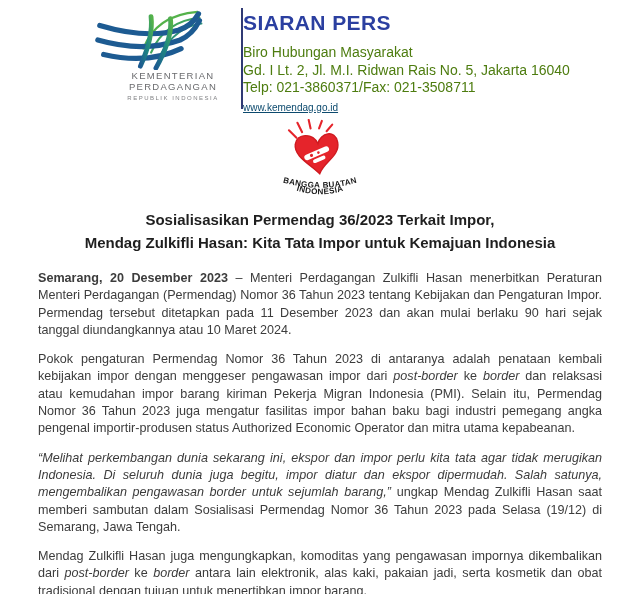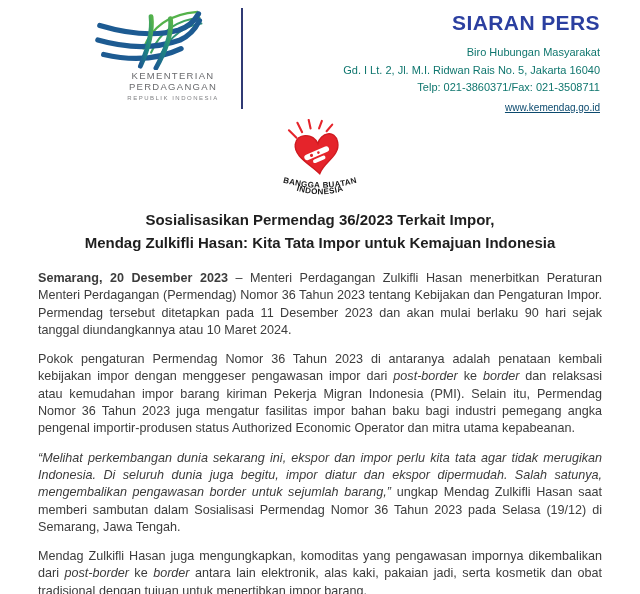--- a/index.html
+++ b/index.html
@@ -10,23 +10,23 @@
   }
   .page{width:640px;height:594px;background:#fff;}
 
   
   .letterhead{display:flex;padding:8px 40px 0 70px;height:110px;box-sizing:border-box;}
   .logo-col{width:166px;display:flex;flex-direction:column;align-items:center;padding-top:2px;}
   .logo-col svg{display:block;}
   .logo-line{color:#6a6b6e;font-size:9.5px;letter-spacing:1.3px;line-height:11px;font-weight:500;white-space:nowrap;margin-left:40px;}
   .logo-line.small{font-size:6px;letter-spacing:1.5px;margin-top:1px;color:#808184;}
   .head-divider{width:0;border-left:2.5px solid #303a74;height:101px;margin-left:5px;}
-  .head-right{flex:1;text-align:right;padding-top:3px;}
+  .head-right{flex:1;text-align:left;padding-top:3px;}
   .press-title{font-size:21px;font-weight:bold;color:#2b3fa0;letter-spacing:.4px;margin-bottom:9px;}
-  .hline{font-size:11px;color:#0f766e;line-height:17.5px;white-space:nowrap;}
+  .hline{font-size:14px;color:#4d7c0f;line-height:17.5px;white-space:nowrap;}
   .weblink{font-size:10px;line-height:17.5px;color:#0c4a6e;text-decoration:underline;cursor:pointer;display:inline-block;}
 
   
   .badge{text-align:center;margin-top:9px;height:80px;}
 
   
   .art-title{margin:9px 38px 16px;text-align:center;font-size:15px;font-weight:bold;color:#1f1f1f;line-height:23px;}
   .body-text p{margin:12px 38px 0;text-align:justify;font-size:12.6px;line-height:17.3px;color:#3c3c3c;}
   .body-text p:first-child{margin-top:6px;}
   .b{font-weight:bold;}

